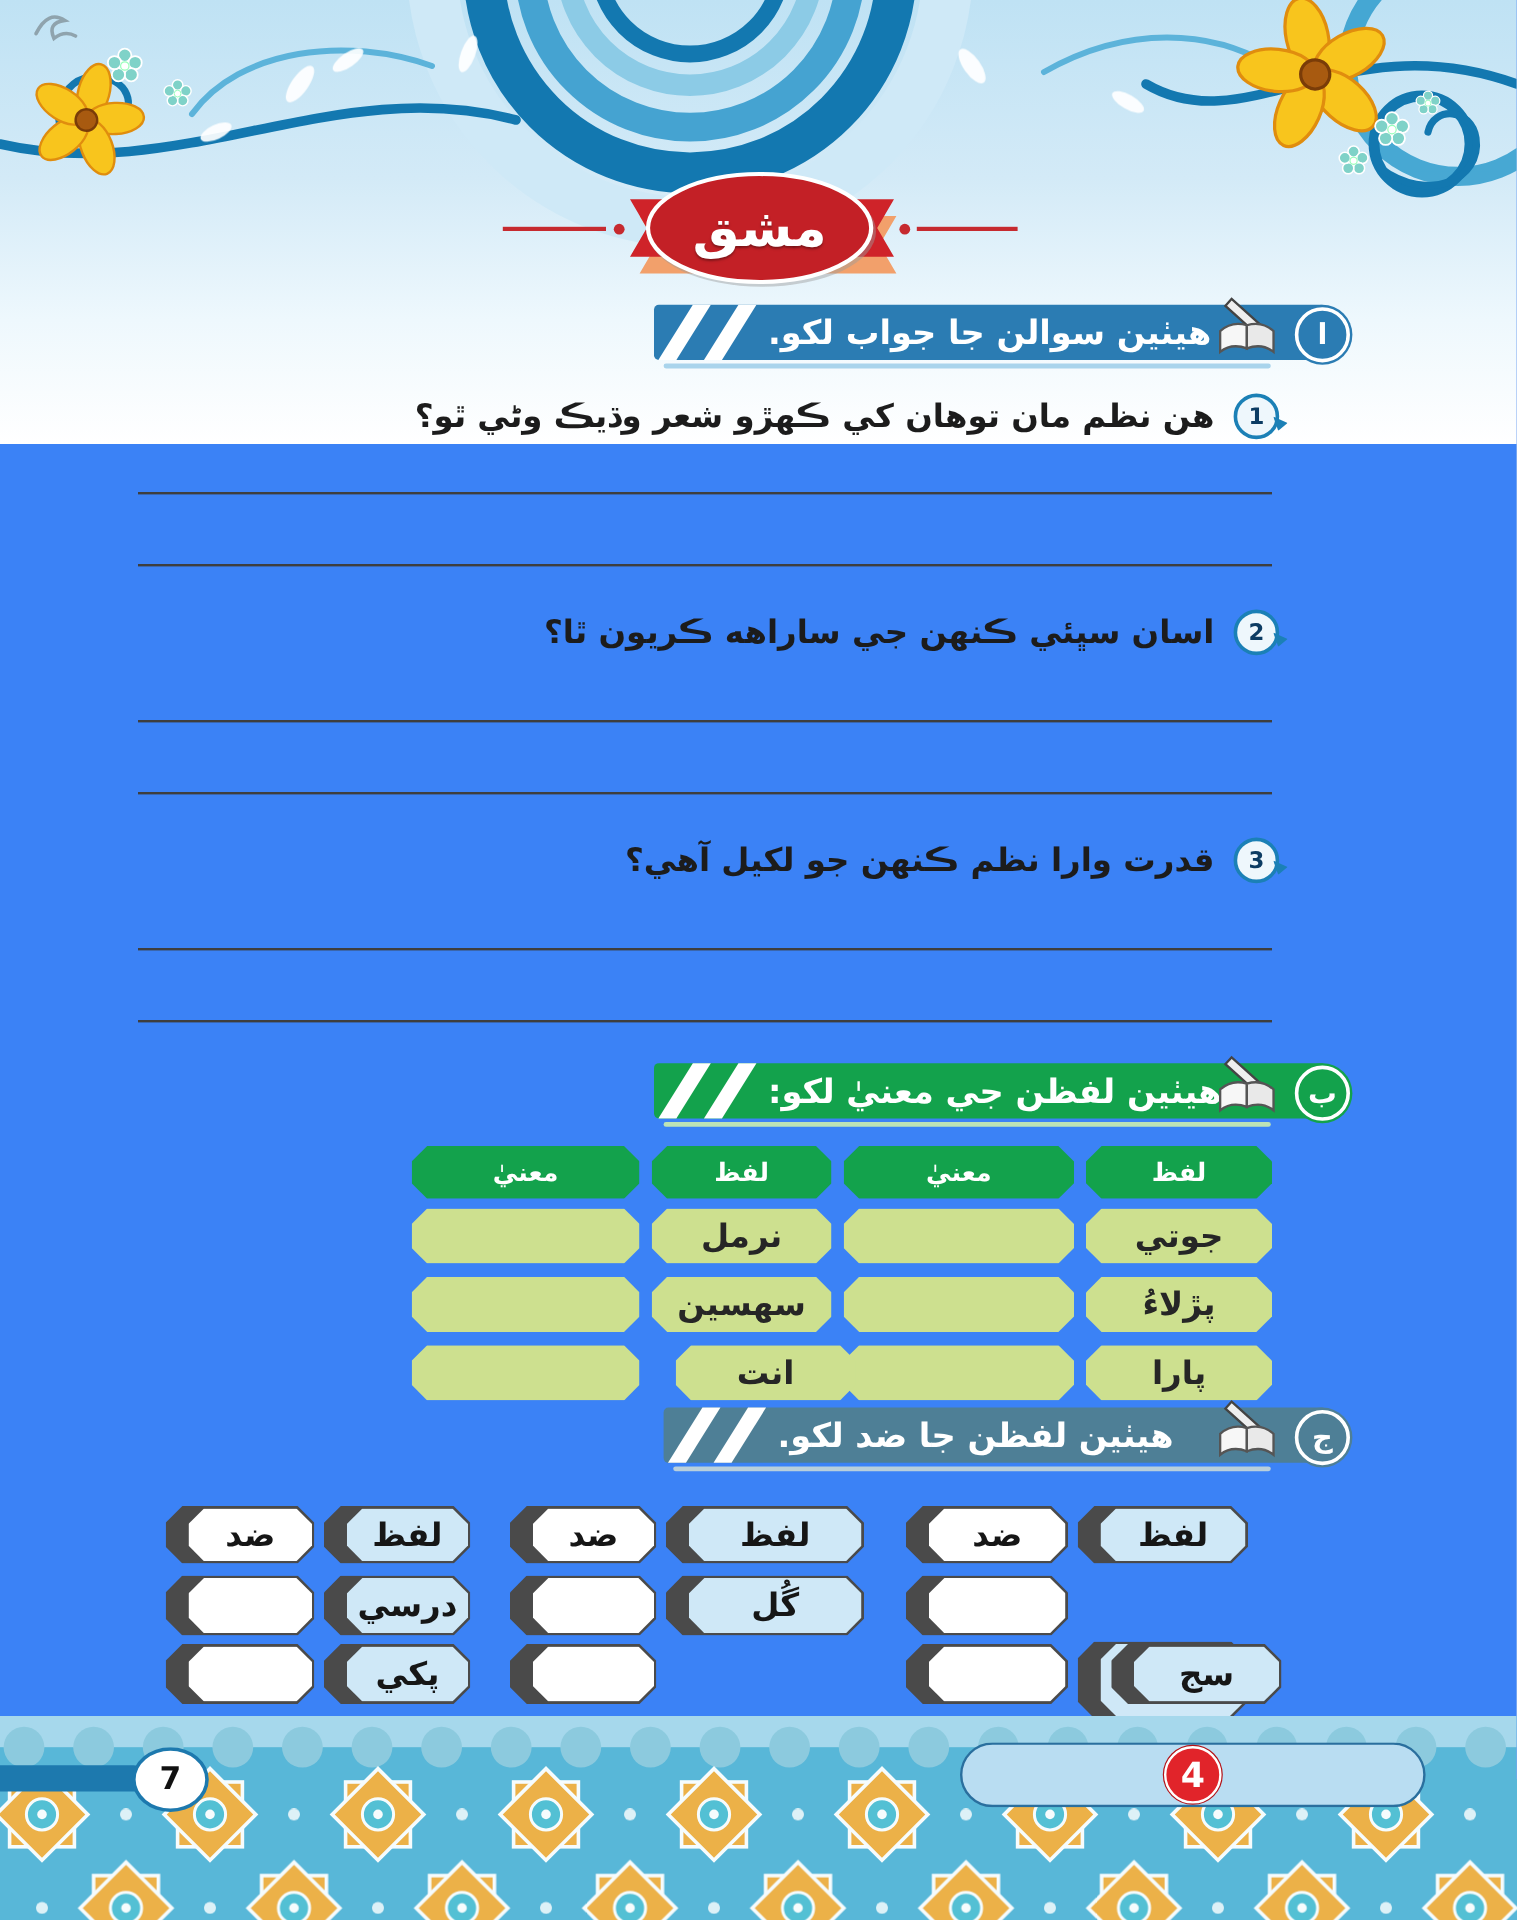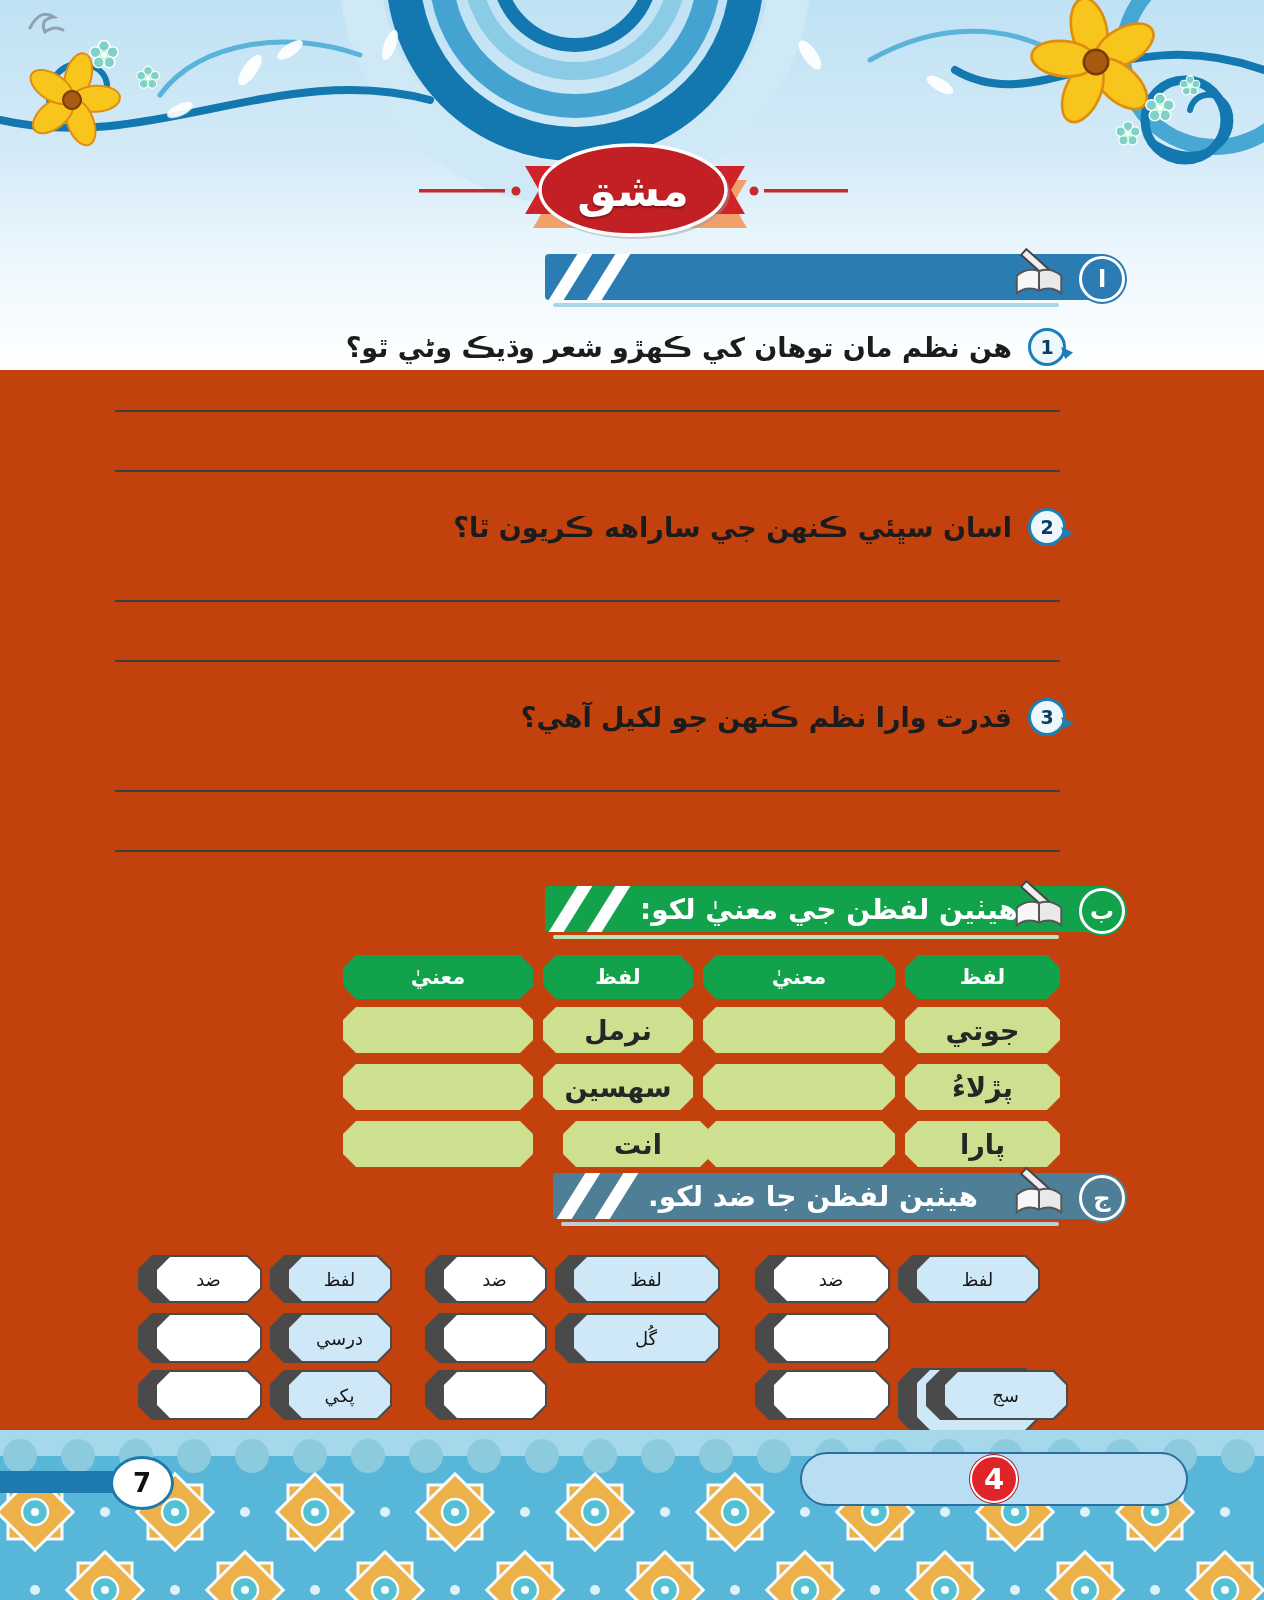--- a/index.html
+++ b/index.html
@@ -1,18 +1,18 @@
 <!DOCTYPE html>
 <html><head>
 <meta charset="utf-8">
 <style>
   html,body{margin:0;padding:0;background:#e8e8e8;}
   .page{
     position:relative;width:1264px;height:1600px;margin:0 auto;
-    background:#c2410c;overflow:hidden;
+    background:#3b82f6;overflow:hidden;
     font-family:"DejaVu Sans","Liberation Sans",sans-serif;
   }
   
   .sky{position:absolute;top:0;left:0;width:100%;height:370px;
     background:linear-gradient(#bfe2f4 0%,#d3eaf7 40%,#eef8fd 72%,#ffffff 100%);}
   .topdeco{position:absolute;top:0;left:0;}
   
   .banner-svg{position:absolute;left:413px;top:140px;}
   .banner-title{
     position:absolute;left:553px;top:160px;width:160px;height:60px;
@@ -71,21 +71,21 @@
   
   .oc-b{
     position:absolute;background:#4a4a4a;
     clip-path:polygon(14px 0,calc(100% - 14px) 0,100% 14px,100% calc(100% - 14px),
       calc(100% - 14px) 100%,14px 100%,0 calc(100% - 14px),0 14px);
   }
   .oc-b .in{
     position:absolute;inset:2px;display:flex;align-items:center;justify-content:center;
     clip-path:polygon(13px 0,calc(100% - 13px) 0,100% 13px,100% calc(100% - 13px),
       calc(100% - 13px) 100%,13px 100%,0 calc(100% - 13px),0 13px);
-    font-size:18px;font-weight:400;color:#161616;margin-left:17px;
+    font-size:27px;font-weight:700;color:#161616;margin-left:17px;
   }
   .oc-b .in.blue{background:#cfe8f7;}
   .oc-b .in.white{background:#ffffff;}
   
   .footer-strip{position:absolute;left:0;top:1430px;}
   .page-tab{position:absolute;left:0;top:1471px;width:122px;height:22px;background:#1d79ae;border-radius:0 11px 11px 0;}
   .page-oval{
     position:absolute;left:110px;top:1456px;width:58px;height:48px;border-radius:50%;
     background:#fff;border:3px solid #1d79ae;display:flex;align-items:center;justify-content:center;
     font-size:26px;font-weight:700;color:#111;
@@ -177,20 +177,21 @@
     <polygon points="120,40 334,40 320,64 334,88 120,88 134,64" fill="#f2a06b"></polygon>
     <polygon points="112,26 332,26 318,50 332,74 112,74 126,50" fill="#cf2329"></polygon>
     <ellipse cx="222" cy="53" rx="95" ry="46" fill="#9c9c9c" opacity="0.45"></ellipse>
     <ellipse cx="220" cy="50" rx="93" ry="45" fill="#c32026" stroke="#ffffff" stroke-width="3.5"></ellipse>
   </svg>
   <div class="banner-title" dir="rtl">مشق</div>
 
   <div class="bar bar-a">
     <span class="slash sl1"></span>
     <span class="slash sl2"></span>
+    <span class="bar-title" dir="rtl">هيٺين سوالن جا جواب لکو.</span>
     <span class="book-icon">
       <svg width="58" height="58" viewBox="0 0 60 60">
         <g transform="rotate(-48 34 28)">
             <rect x="30" y="0" width="8" height="38" fill="#efefef" stroke="#444" stroke-width="2"></rect>
             <polygon points="30,38 38,38 34,48" fill="#e8c48a" stroke="#444" stroke-width="2"></polygon>
           </g>
         <path d="M6,34 Q16,25 29,29 L29,49 Q16,44 6,52 Z" fill="#f7f7f7" stroke="#555" stroke-width="2"></path>
         <path d="M52,34 Q42,25 29,29 L29,49 Q42,44 52,52 Z" fill="#e9e9e9" stroke="#555" stroke-width="2"></path>
       </svg>
     </span>

